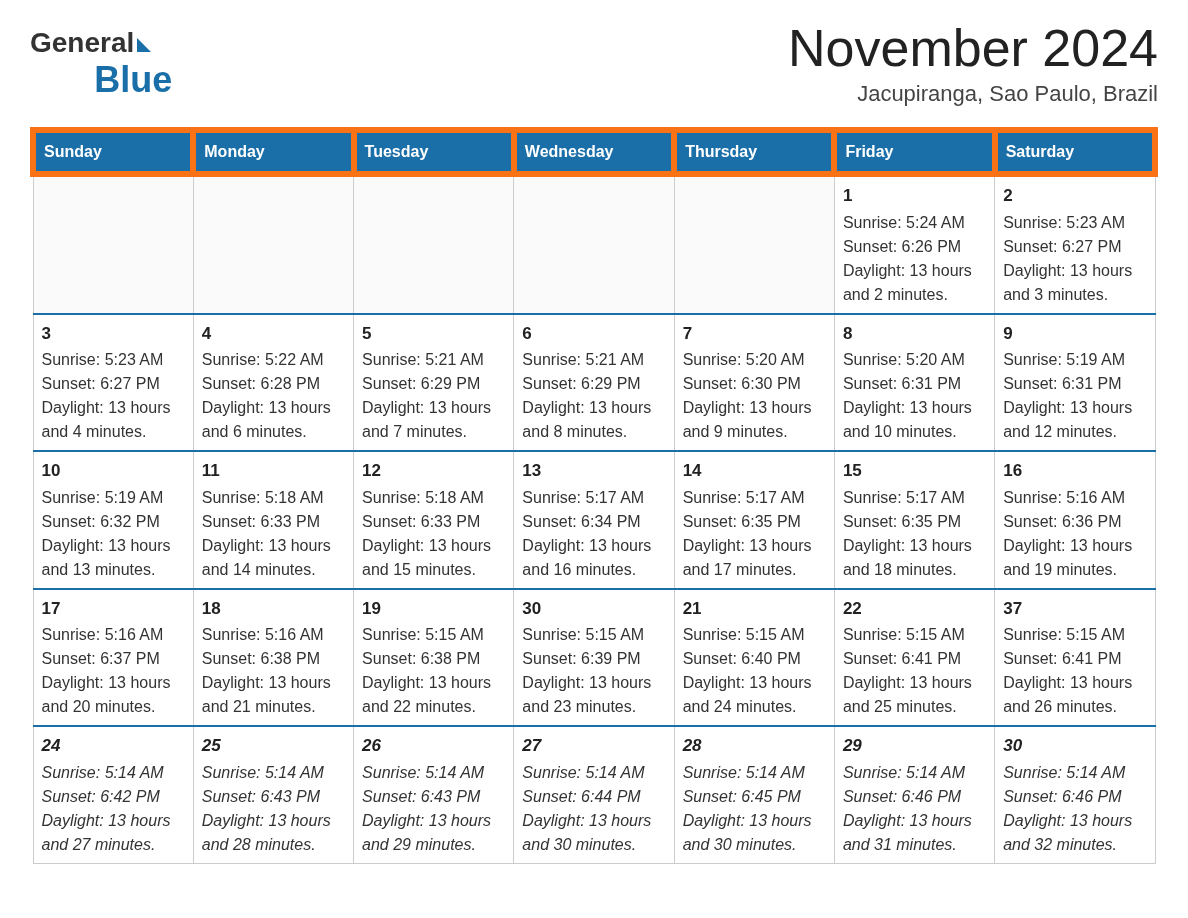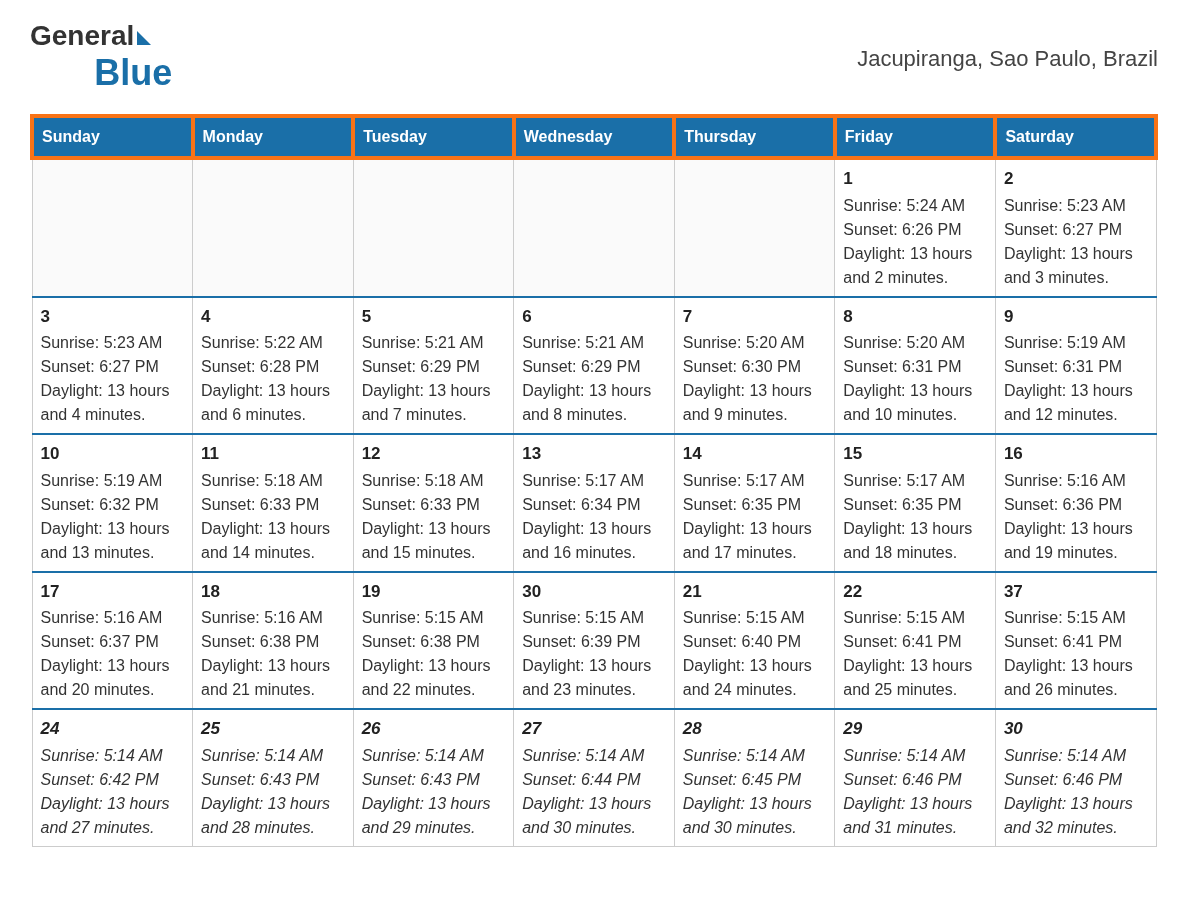--- a/index.html
+++ b/index.html
@@ -61,21 +61,21 @@
       width: 100%;
       border-collapse: collapse;
     }
     thead th {
       background-color: #1a6fa8;
       color: #fff;
       padding: 10px 8px;
       font-size: 16px;
       font-weight: bold;
       text-align: left;
-      border: 4px solid #f97316;
+      border: 6px solid #f97316;
     }
     tbody td {
       vertical-align: top;
       padding: 6px 8px;
       border: 1px solid #ccc;
       width: 14.28%;
       height: 110px;
       font-size: 12.5px;
       color: #333;
       line-height: 1.5;
@@ -111,20 +111,21 @@
     <div class="logo-general">
       <span>General</span>
       <div class="logo-arrow"></div>
     </div>
     <div style="display:flex;">
       <span style="font-size:28px;font-weight:bold;color:#333;">&nbsp;&nbsp;&nbsp;&nbsp;&nbsp;&nbsp;&nbsp;&nbsp;</span>
       <span class="logo-bottom">Blue</span>
     </div>
   </div>
   <div class="title-block">
+    <div class="calendar-title">November 2024</div>
     <div class="calendar-subtitle">Jacupiranga, Sao Paulo, Brazil</div>
   </div>
 </div>
 
 <table>
   <thead>
     <tr>
     <th>Sunday</th>
         <th>Monday</th>
         <th>Tuesday</th>

